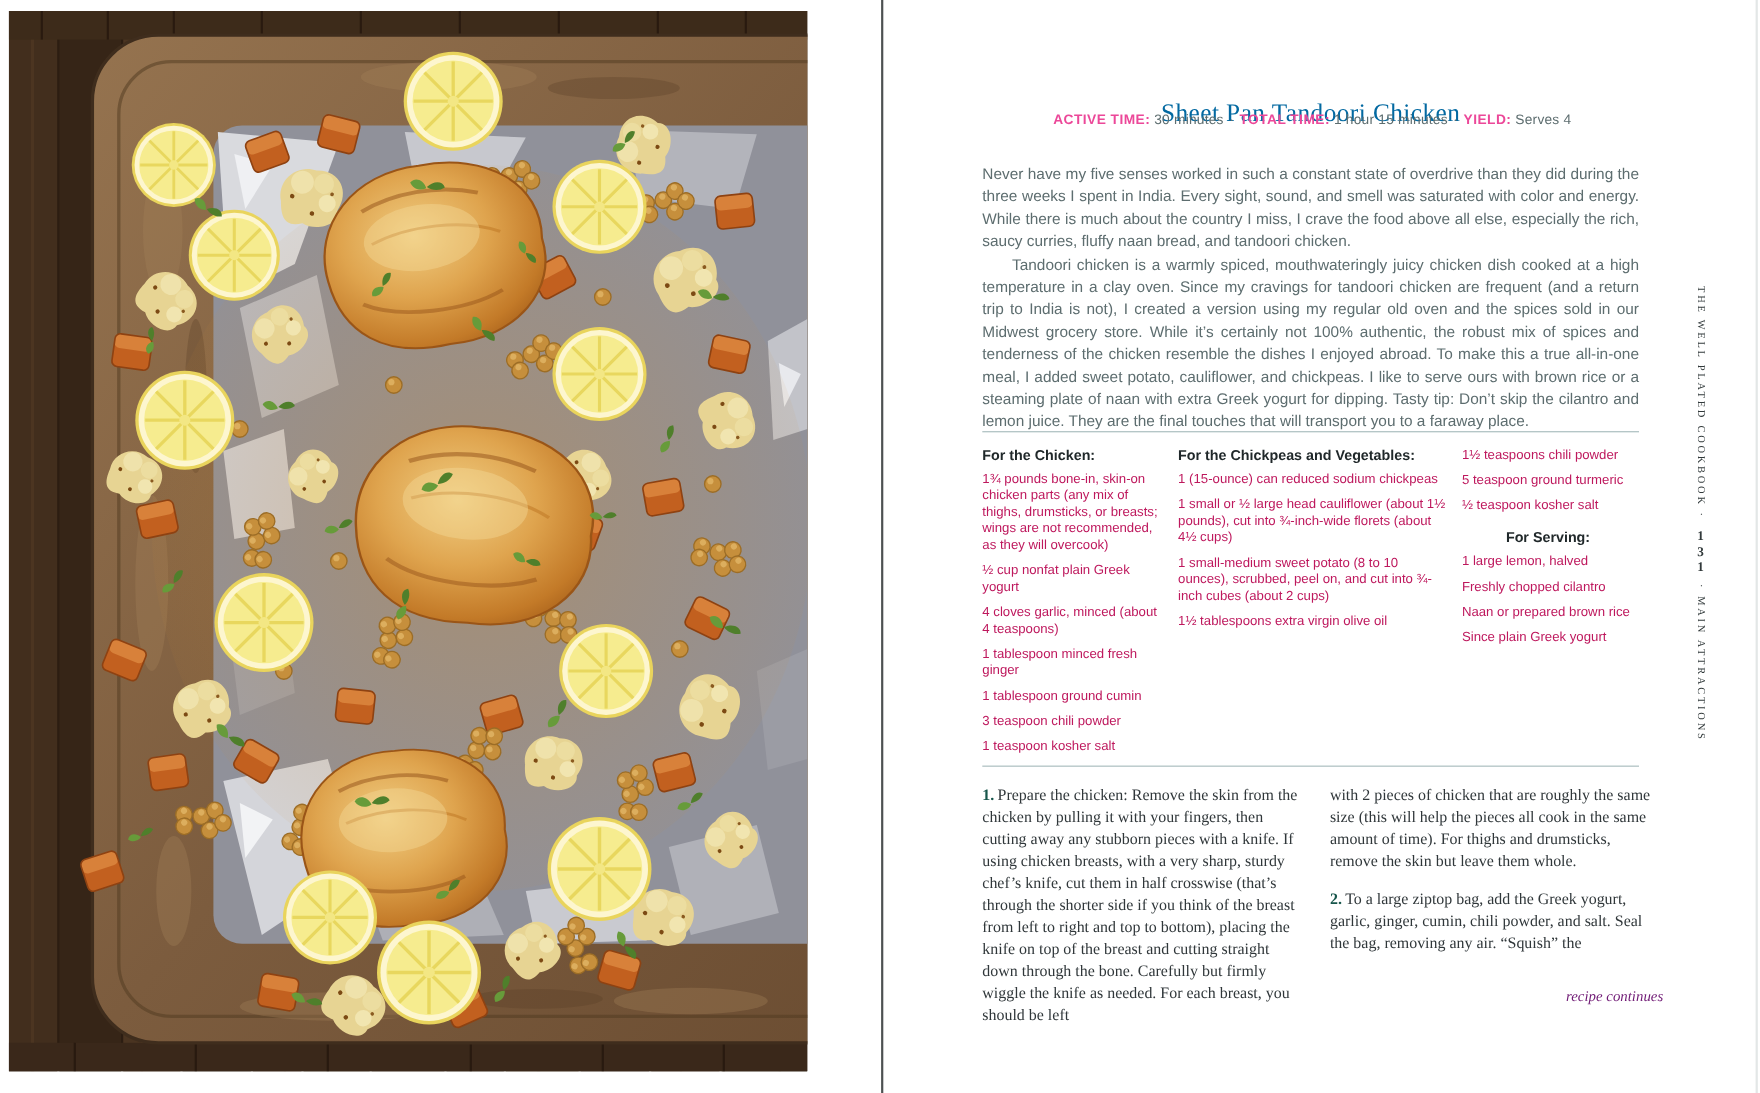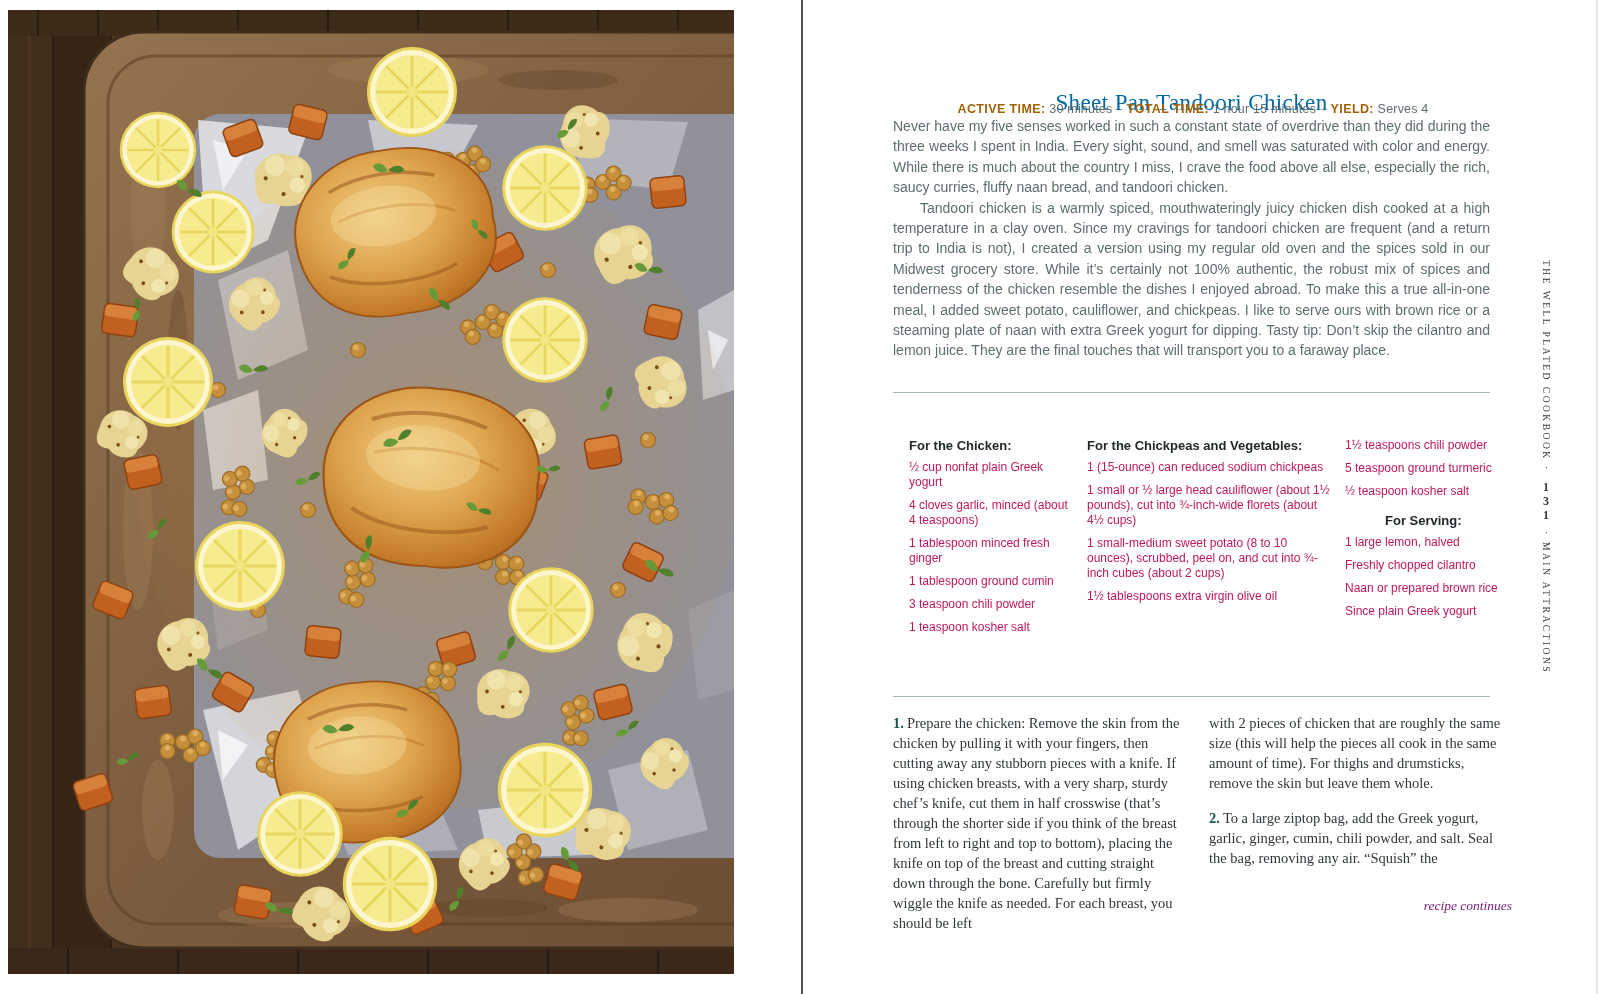--- a/index.html
+++ b/index.html
@@ -13,34 +13,34 @@
   .edge-shadow{position:absolute;right:2px;top:0;width:2px;height:994px;background:#e3e7e7;}
 
   .page{position:absolute;left:893px;top:0;width:597px;height:994px;}
 
   .title{position:absolute;top:68px;left:0;width:100%;text-align:center;
     font-family:"Liberation Serif",serif;font-weight:400;font-size:23px;line-height:40px;
     color:#0369a1;letter-spacing:.4px;}
 
   .meta{position:absolute;top:102px;left:-20px;width:640px;text-align:center;
     font-size:12.5px;color:#5d6d6f;letter-spacing:.2px;}
-  .meta b{color:#a16207;font-weight:700;letter-spacing:.4px;margin-top:32px;}
+  .meta b{color:#ec4899;font-weight:700;letter-spacing:.4px;margin-top:32px;}
   .meta .sep{margin:0 5px;}
 
-  .intro{position:absolute;top:116px;left:0;width:597px;
+  .intro{position:absolute;top:148px;left:0;width:597px;
     font-size:14px;line-height:20.4px;color:#5d6d6f;text-align:justify;}
   .intro p{margin:0;}
   .intro p + p{text-indent:27px;}
 
   .rule{position:absolute;left:0;width:597px;height:0;border-top:1.5px solid #a4b8ba;}
   .rule.r1{top:392px;}
   .rule.r2{top:696px;}
 
-  .ingredients{position:absolute;top:406px;left:16px;width:597px;display:grid;
-    grid-template-columns:178px 258px 161px;margin-top:32px;}
+  .ingredients{position:absolute;top:406px;left:0;width:597px;display:grid;
+    grid-template-columns:178px 258px 161px;}
   .ing{padding-right:14px;}
   .ing:last-child{padding-right:0;}
   .ing h4{margin:0 0 6px;font-size:13px;line-height:16px;font-weight:700;color:#20282a;}
   .ing p{margin:0 0 8px;font-size:12px;line-height:15px;color:#be185d;}
   .ing h4.later{margin-top:14px;padding-left:40px;}
 
   .instructions{position:absolute;top:713px;left:0;width:612px;display:grid;
     grid-template-columns:1fr 1fr;column-gap:20px;
     font-family:"Liberation Serif",serif;font-size:14.5px;line-height:20px;color:#30373a;}
   .instructions p{margin:0 0 15px;text-align:left;}
@@ -343,20 +343,21 @@
   <div class="intro">
     <p>Never have my five senses worked in such a constant state of overdrive than they did during the three weeks I spent in India. Every sight, sound, and smell was saturated with color and energy. While there is much about the country I miss, I crave the food above all else, especially the rich, saucy curries, fluffy naan bread, and tandoori chicken.</p>
     <p>Tandoori chicken is a warmly spiced, mouthwateringly juicy chicken dish cooked at a high temperature in a clay oven. Since my cravings for tandoori chicken are frequent (and a return trip to India is not), I created a version using my regular old oven and the spices sold in our Midwest grocery store. While it’s certainly not 100% authentic, the robust mix of spices and tenderness of the chicken resemble the dishes I enjoyed abroad. To make this a true all-in-one meal, I added sweet potato, cauliflower, and chickpeas. I like to serve ours with brown rice or a steaming plate of naan with extra Greek yogurt for dipping. Tasty tip: Don’t skip the cilantro and lemon juice. They are the final touches that will transport you to a faraway place.</p>
   </div>
 
   <div class="rule r1"></div>
 
   <div class="ingredients">
     <div class="ing">
       <h4>For the Chicken:</h4>
+      <p>1¾ pounds bone-in, skin-on chicken parts (any mix of thighs, drumsticks, or breasts; wings are not recommended, as they will overcook)</p>
       <p>½ cup nonfat plain Greek yogurt</p>
       <p>4 cloves garlic, minced (about 4 teaspoons)</p>
       <p>1 tablespoon minced fresh ginger</p>
       <p>1 tablespoon ground cumin</p>
       <p>3 teaspoon chili powder</p>
       <p>1 teaspoon kosher salt</p>
     </div>
     <div class="ing">
       <h4>For the Chickpeas and Vegetables:</h4>
       <p>1 (15-ounce) can reduced sodium chickpeas</p>

